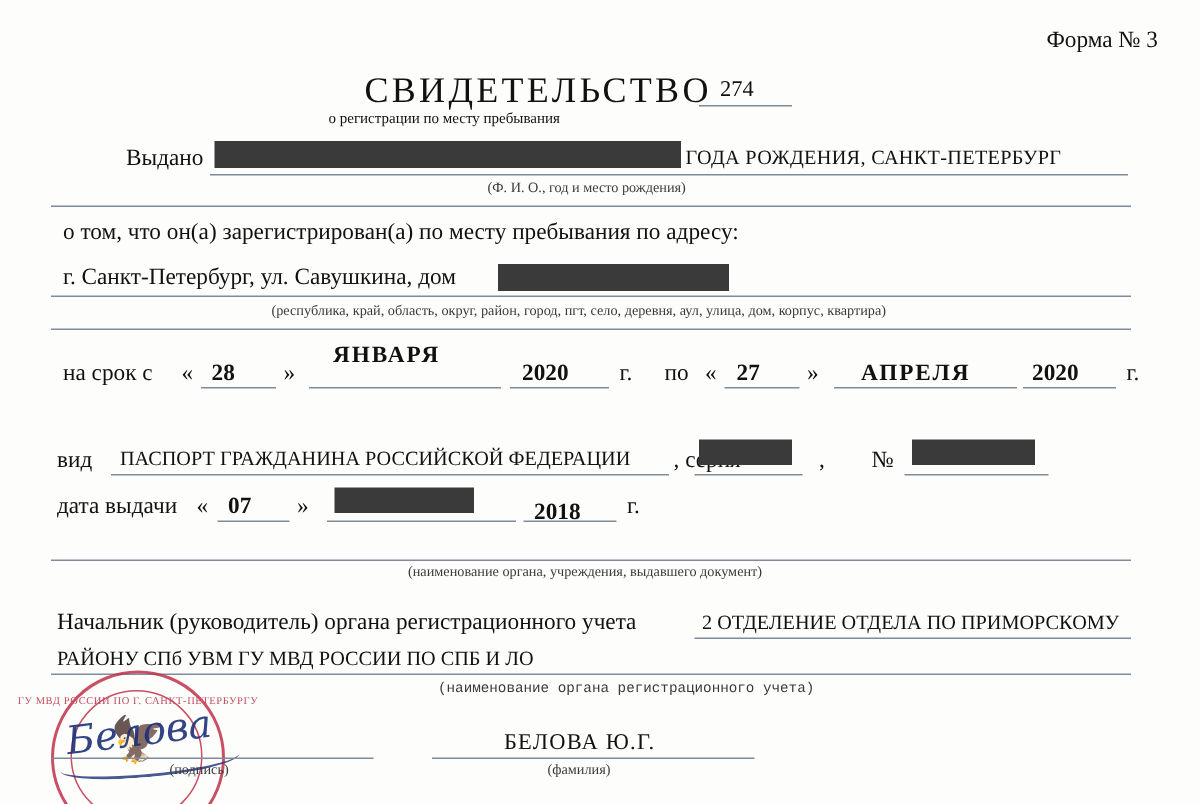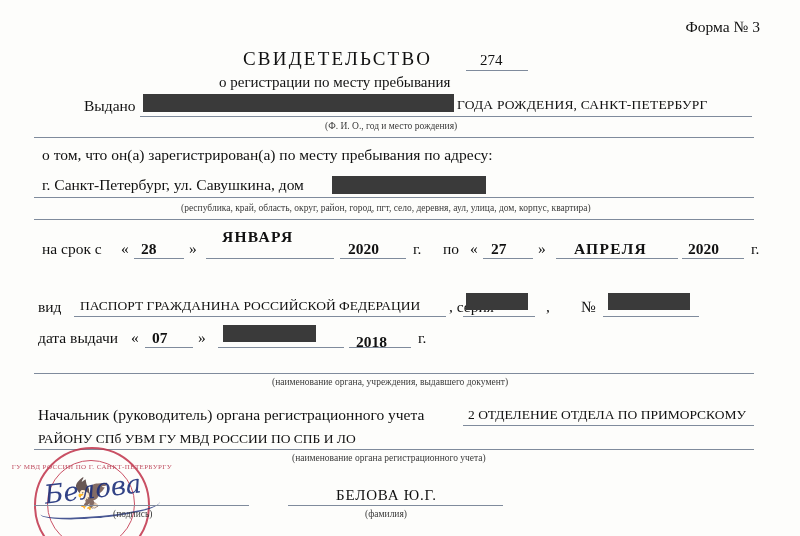--- a/index.html
+++ b/index.html
@@ -25,21 +25,21 @@
     border-bottom: 1px solid #7f8b9c;
     height: 0;
   }
   .redact {
     position: absolute;
     background: #3a3a3a;
   }
   .t { position: absolute; white-space: nowrap; }
   .tiny { font-size: 9.5px; color: #3a3a3a; text-align: center; }
   .lbl { font-size: 15.5px; }
-  .big { font-size: 19px; letter-spacing: 2.2px; }
+  .big { font-size: 24px; letter-spacing: 2.2px; }
   .mid { font-size: 15px; }
   .bold { font-weight: bold; }
   .sp { letter-spacing: 1.3px; }
 
   
   #stamp {
     position: absolute;
     left: 34px;
     top: 447px;
     width: 112px;
@@ -99,26 +99,26 @@
     border-radius: 0 0 60% 40%;
     transform: rotate(-4deg);
     opacity: 0.8;
   }
 </style>
 </head>
 <body>
 
 <div id="doc">
 
-  <div class="t lbl" style="right:40px; top:18px;text-align:center;">Форма № 3</div>
+  <div class="t lbl" style="right:28px; top:18px;text-align:center;">Форма № 3</div>
 
   <div class="t big" style="left:243px; top:48px;">СВИДЕТЕЛЬСТВО</div>
   <div class="t mid" style="left:480px; top:52px;">274</div>
   <div class="ln" style="left:466px; top:70px; width:62px;"></div>
-  <div class="t" style="left:219px; top:74px; font-size:15px;">о регистрации по месту пребывания</div>
+  <div class="t" style="left:219px; top:74px; font-size:10px;">о регистрации по месту пребывания</div>
 
   <div class="t lbl" style="left:84px; top:97px;">Выдано</div>
   <div class="redact" style="left:143px; top:94px; width:311px; height:18px;"></div>
   <div class="t" style="left:457px; top:97px; font-size:13.5px; letter-spacing:0.2px;">ГОДА РОЖДЕНИЯ, САНКТ-ПЕТЕРБУРГ</div>
   <div class="ln" style="left:140px; top:116px; width:612px;"></div>
   <div class="t tiny" style="left:325px; top:121px;">(Ф. И. О., год и место рождения)</div>
 
   <div class="ln" style="left:34px; top:137px; width:720px;"></div>
 
   <div class="t lbl" style="left:42px; top:146px;">о том, что он(а) зарегистрирован(а) по месту пребывания по адресу:</div>
@@ -174,21 +174,21 @@
   <div class="t lbl" style="left:418px; top:329px;">г.</div>
 
   <div class="ln" style="left:34px; top:373px; width:720px;"></div>
   <div class="t tiny" style="left:272px; top:377px;">(наименование органа, учреждения, выдавшего документ)</div>
 
   <div class="t lbl" style="left:38px; top:406px;">Начальник (руководитель) органа регистрационного учета</div>
   <div class="t" style="left:468px; top:407px; font-size:13.5px;">2 ОТДЕЛЕНИЕ ОТДЕЛА  ПО ПРИМОРСКОМУ</div>
   <div class="ln" style="left:463px; top:425px; width:291px;"></div>
   <div class="t" style="left:38px; top:431px; font-size:13.5px;">РАЙОНУ СПб УВМ  ГУ  МВД  РОССИИ  ПО СПБ  И  ЛО</div>
   <div class="ln" style="left:34px; top:449px; width:720px;"></div>
-  <div class="t tiny" style="left:292px; top:453px;">(наименование органа регистрационного учета)</div>
+  <div class="t tiny" style="left:292px; top:453px;font-family:Liberation Mono, monospace;">(наименование органа регистрационного учета)</div>
 
   <div id="stamp">
     <div id="stamp-inner"></div>
     <div class="stamp-txt" id="stamp-arc-top">ГУ МВД РОССИИ ПО Г. САНКТ-ПЕТЕРБУРГУ</div>
     <div id="stamp-eagle">🦅</div>
 
   </div>
 
   <div id="signature">Белова</div>
   <div id="sig-flour"></div>

